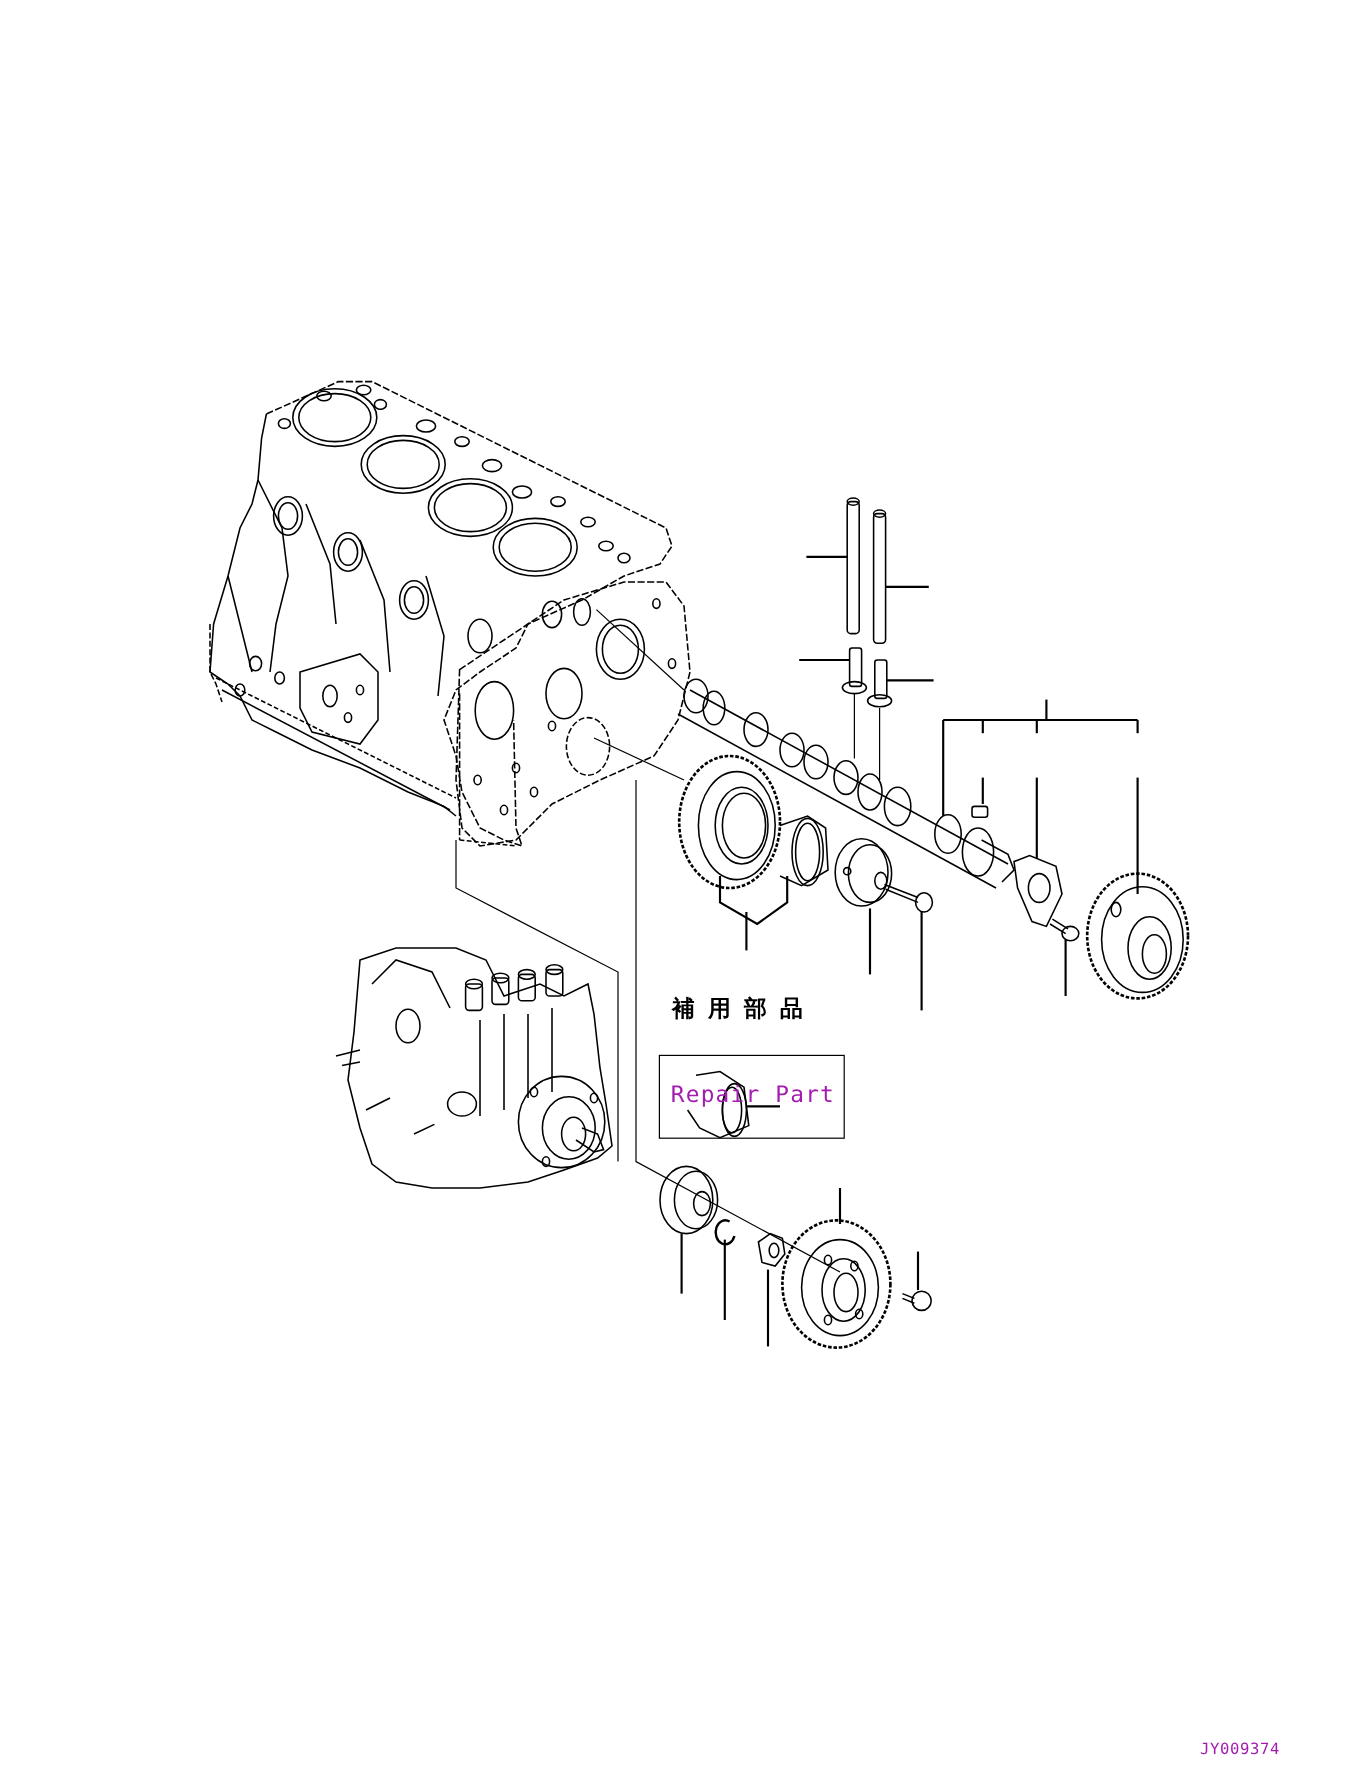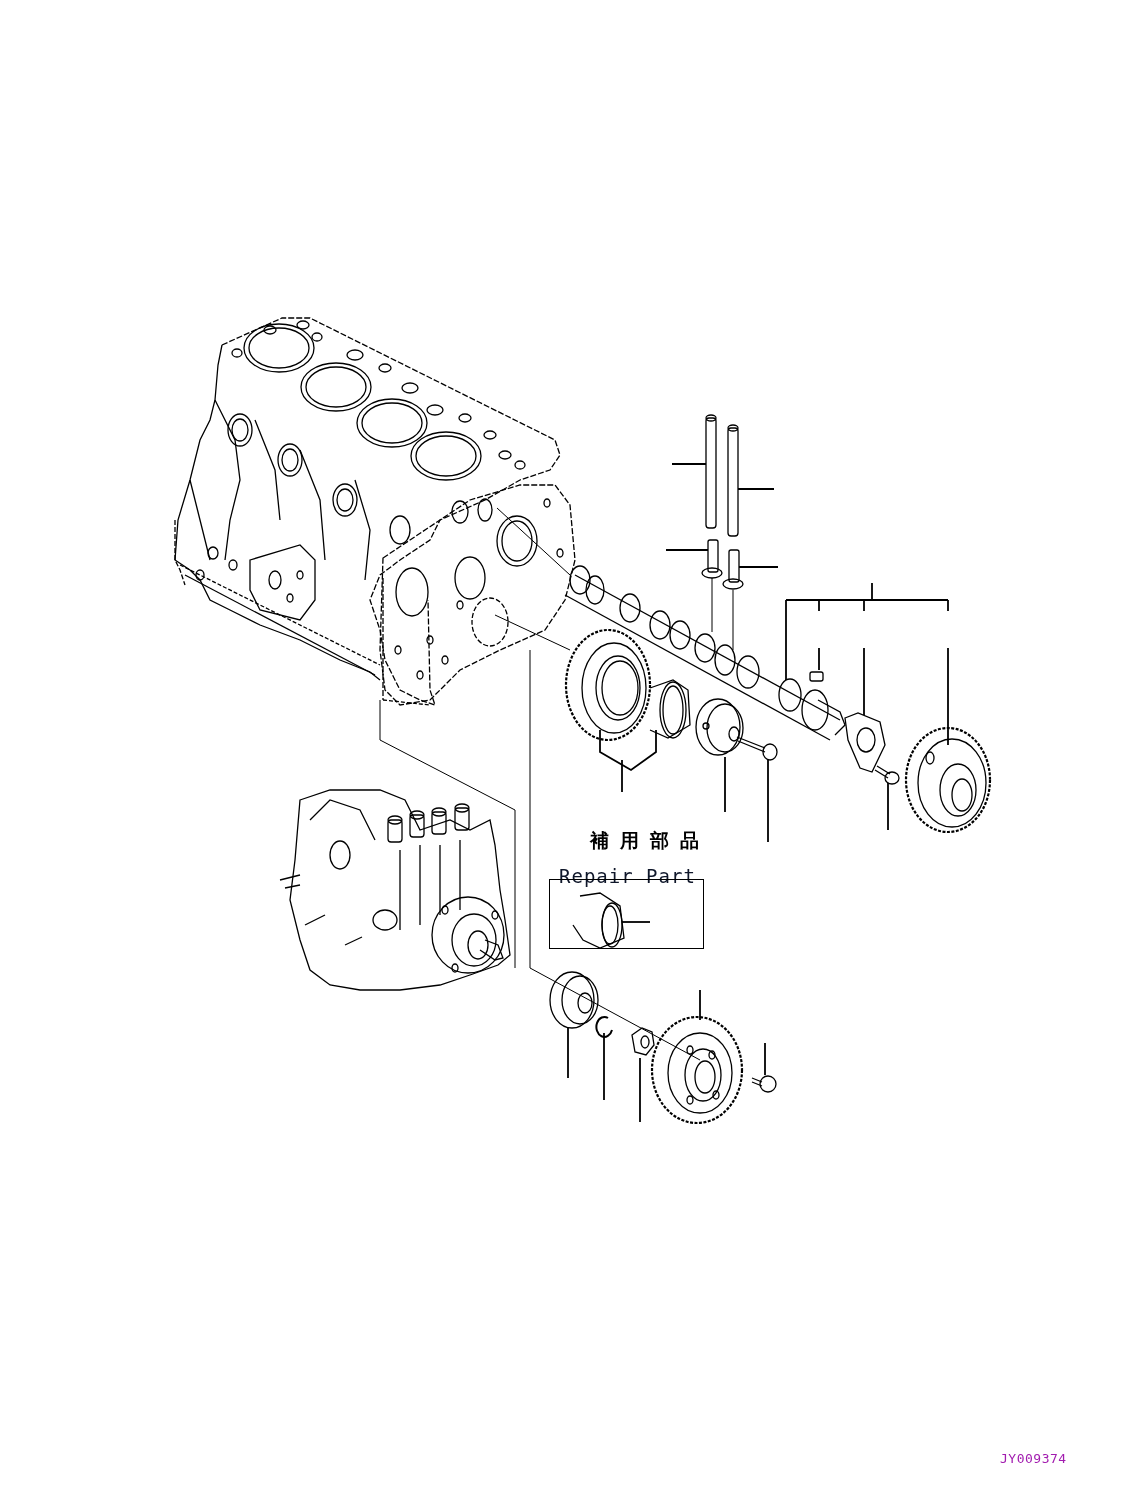--- a/index.html
+++ b/index.html
@@ -1,19 +1,19 @@
 <!DOCTYPE html>
 <html><head>
 <meta charset="utf-8">
 <style>
   html, body { margin:0; padding:0; background:#ffffff; }
   body { width:1137px; height:1486px; position:relative; overflow:hidden; font-family:"DejaVu Sans Mono", monospace; }
   #canvas { position:absolute; left:0; top:0; width:1137px; height:1486px; }
-  .lbl-jp { position:absolute; left:560px; top:828px; width:140px; font-family:Liberation Serif, serif; font-size:19px; letter-spacing:11px; color:#000; font-weight:bold; white-space:nowrap;margin-left:30px; }
-  .lbl-en { position:absolute; left:559px; top:865px; width:145px; font-family:"DejaVu Sans Mono", monospace; font-size:19px; letter-spacing:1px; color:#0f172a; white-space:nowrap; }
+  .lbl-jp { position:absolute; left:560px; top:828px; width:140px; font-family:Liberation Serif, serif; font-size:19px; letter-spacing:11px; color:#000; font-weight:bold; white-space:nowrap; }
+  .lbl-en { position:absolute; left:559px; top:901px; width:145px; font-family:"DejaVu Sans Mono", monospace; font-size:19px; letter-spacing:1px; color:#a21caf; white-space:nowrap; }
   .fig-id { position:absolute; left:1000px; top:1451px; font-family:"DejaVu Sans Mono", monospace; font-size:13px; color:#a21caf; letter-spacing:0.5px; }
   .repair-box { position:absolute; left:549px; top:879px; width:155px; height:70px; border:1.5px solid #000; box-sizing:border-box; }
 </style>
 </head>
 <body>
 
 <svg id="canvas" viewBox="0 0 1137 1486" xmlns="http://www.w3.org/2000/svg" fill="none" stroke="#000" stroke-width="1.3">
 
   <g>
 

